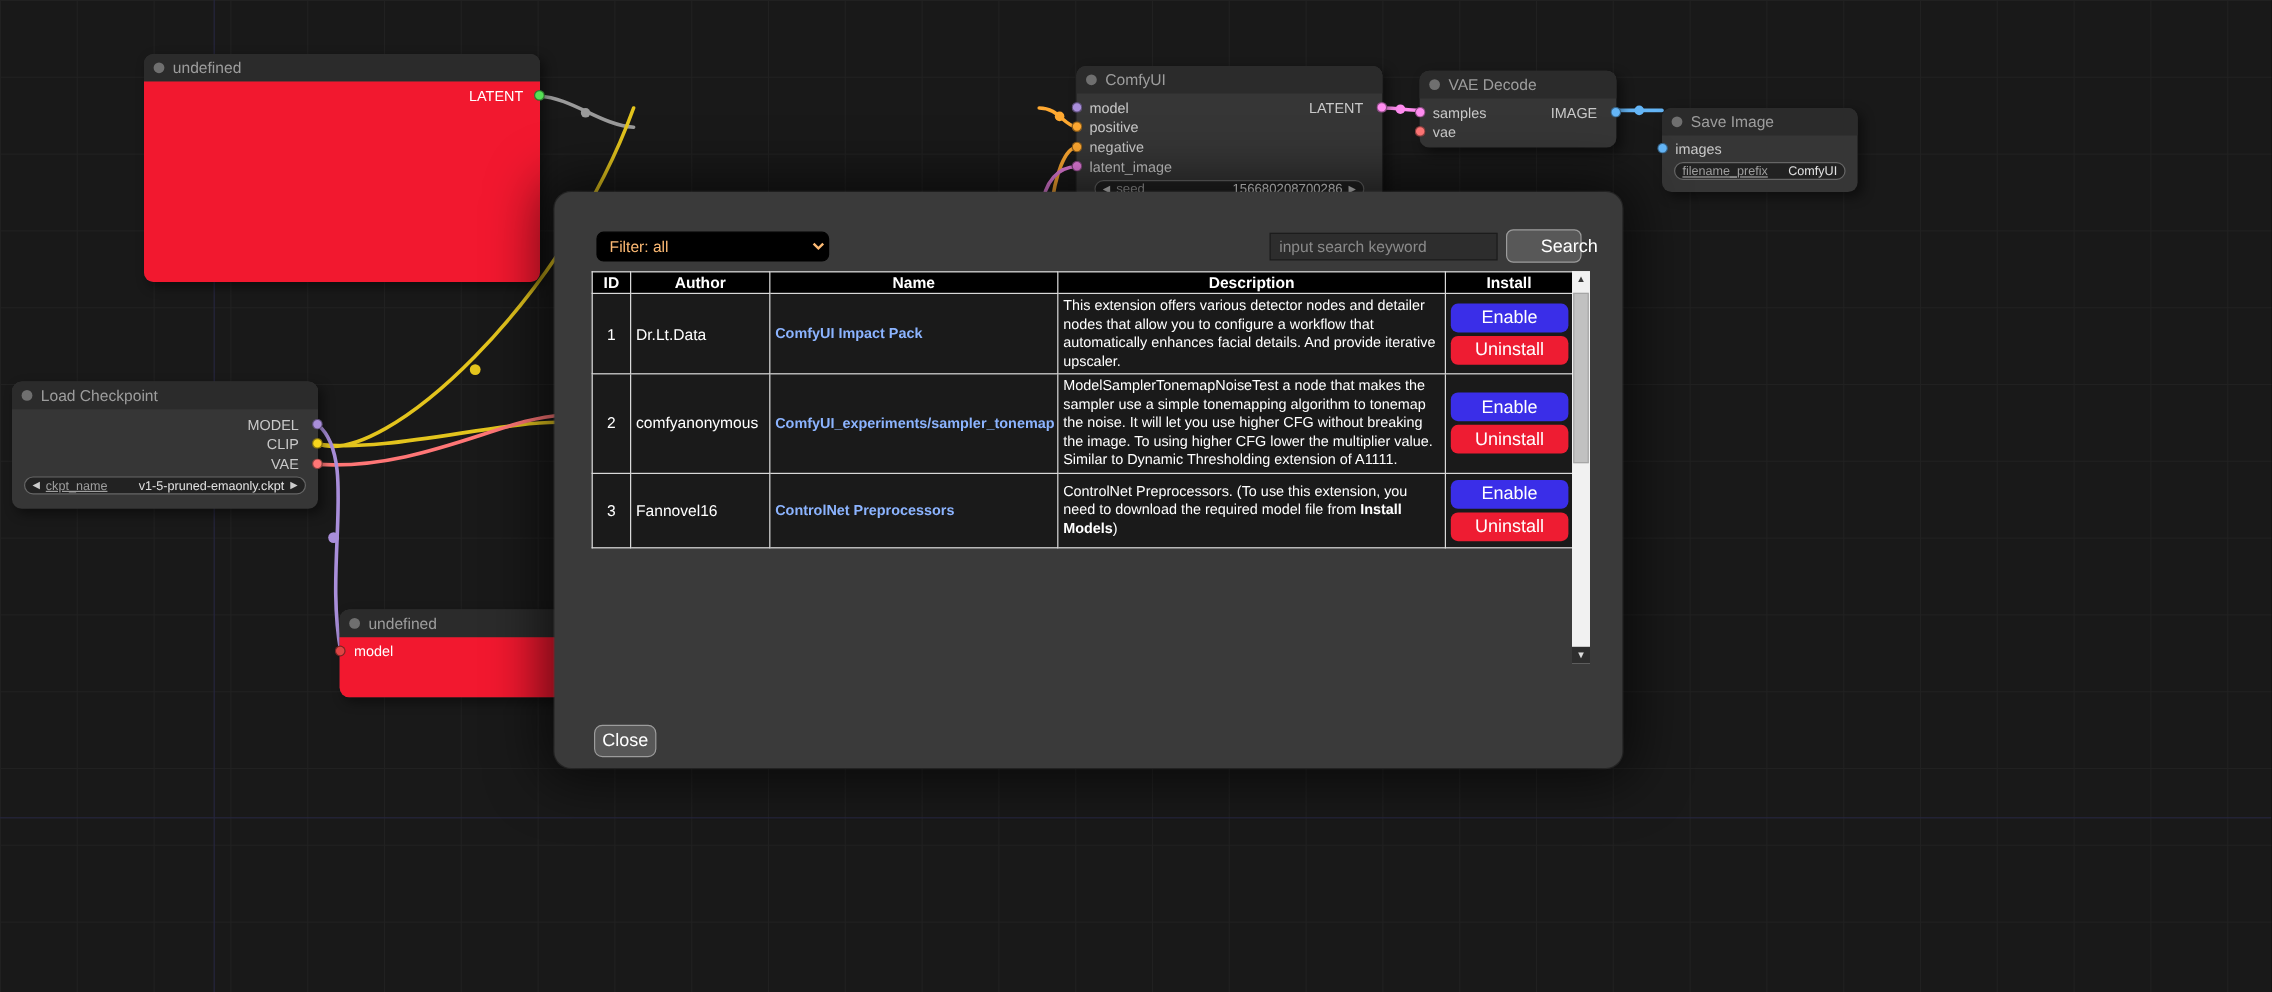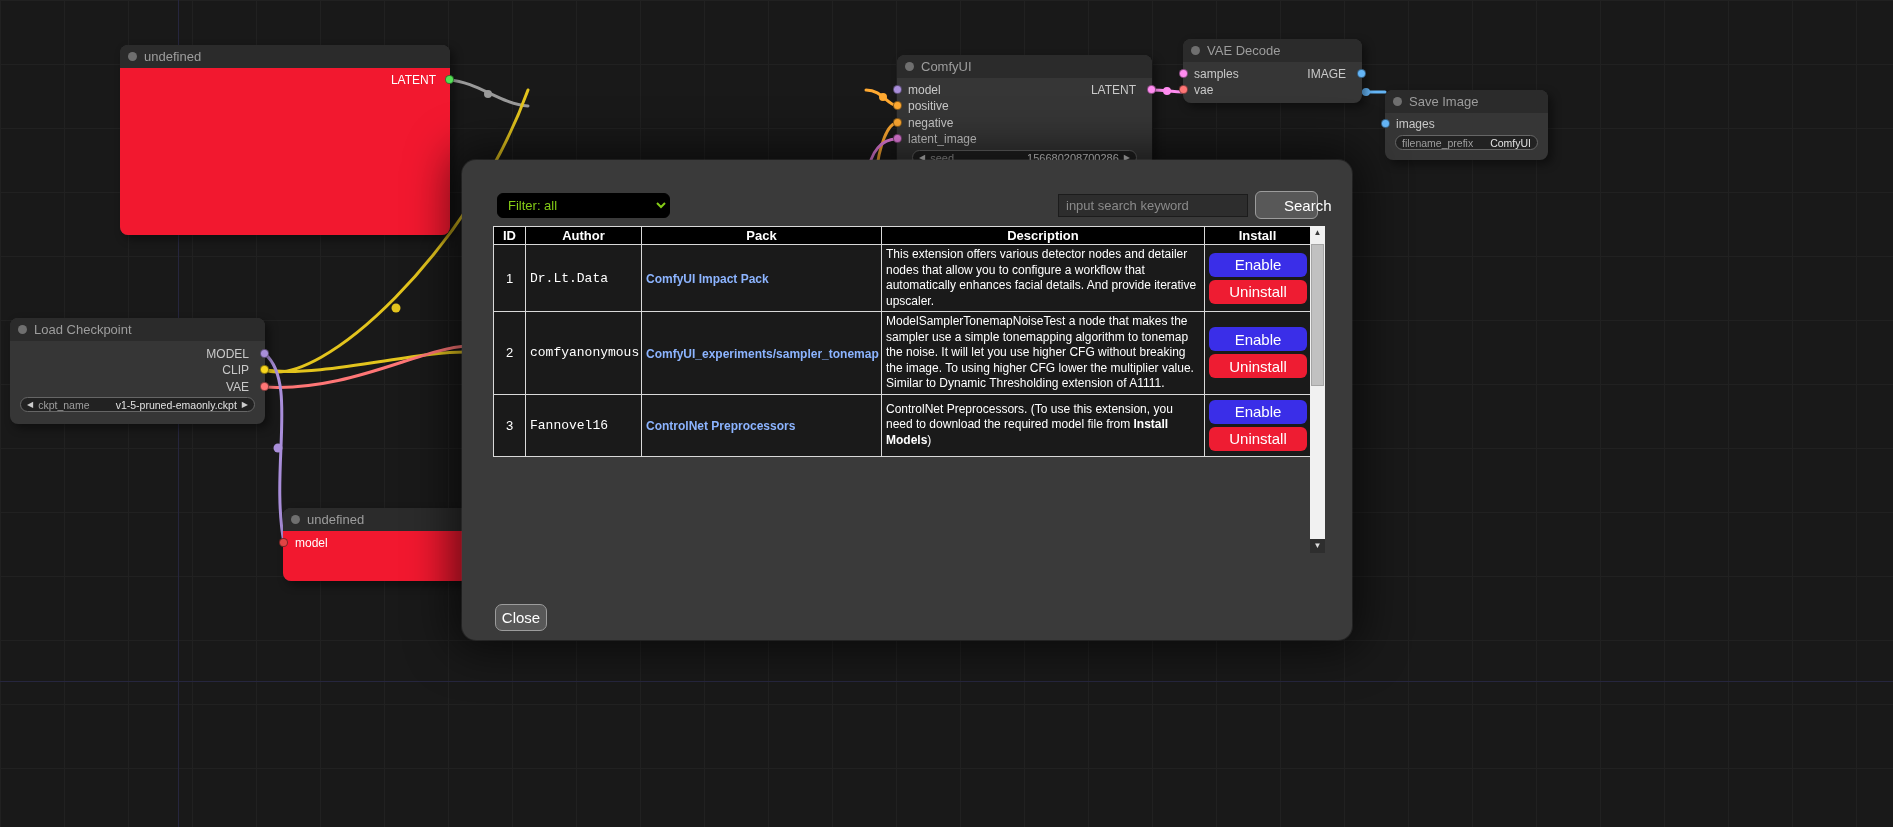--- a/index.html
+++ b/index.html
@@ -33,32 +33,32 @@
   .hdr-title { font-size:13px; color:#9d9d9d; white-space:nowrap; }
   .node-body-red { position:absolute; left:0; top:23px; right:0; bottom:0; background:#f2182f; border-radius:0 0 8px 8px; }
   .slot-dot { position:absolute; width:9px; height:9px; border-radius:50%; border:1px solid rgba(0,0,0,.45); z-index:3; }
   .slot-label { position:absolute; font-size:12px; color:#c9c9c9; white-space:nowrap; z-index:3; }
   .slot-label.onred { color:#fff; }
   .widget {
     position:absolute; height:15px; background:#222; border:1px solid #666; border-radius:8px;
     display:flex; align-items:center; font-size:11px; padding:0 6px; gap:5px; z-index:3;
   }
   .widget .arrow { font-size:8px; color:#ccc; line-height:15px; }
-  .widget .wlabel { color:#9f9f9f; }
+  .widget .wlabel { color:#9f9f9f;text-decoration:underline; }
   .widget .wvalue { margin-left:auto; color:#e2e2e2; white-space:nowrap; }
 
   
   .modal {
     position:absolute; left:462px; top:160px; width:890px; height:480px;
     background:#3a3a3a; border-radius:14px; z-index:20;
     box-shadow:0 0 45px 10px rgba(0,0,0,.6), 0 0 0 1px rgba(130,130,130,.25);
   }
   .filter-select {
-    position:absolute; left:35px; top:33px; width:173px; height:25px;
-    background:#000; color:#84cc16; border:1px solid #000; border-radius:6px;
+    position:absolute; left:35px; top:33px; width:194px; height:25px;
+    background:#000; color:#fdba74; border:1px solid #000; border-radius:6px;
     font-size:13px; padding:0 6px; font-family:inherit;
   }
   .search-input {
     position:absolute; left:596px; top:34px; width:190px; height:23px;
     background:#2d2d2d; border:1px solid #1c1c1c; color:#ddd; font-size:13px;
     padding:0 7px; font-family:inherit;
   }
   .search-input::placeholder { color:#8a8a8a; }
   .search-btn, .close-btn {
     background:#585858; color:#fff; border:1px solid #9c9c9c; border-radius:6px;
@@ -68,21 +68,21 @@
   .close-btn { position:absolute; left:33px; top:444px; width:52px; height:27px; border-radius:7px; }
 
   .table-zone { position:absolute; left:31px; top:66px; width:834px; height:328px; }
   table.ext { border-collapse:collapse; width:817px; table-layout:fixed; }
   .ext th {
     background:#000; color:#fff; font-size:13px; font-weight:bold;
     padding:1px 2px; border:1px solid #d9d9d9; text-align:center;
   }
   .ext td { background:#1a1a1a; color:#fff; border:1px solid #d9d9d9; padding:2px 4px; vertical-align:middle; }
   .c-id { text-align:center; font-size:13px; }
-  .c-author { font-size:13px;font-family:Liberation Mono, monospace; }
+  .c-author { font-size:13px; }
   .c-name a { color:#8cb4ff; font-weight:bold; font-size:12px; text-decoration:none; }
   .c-desc { font-size:12px; line-height:15.5px; vertical-align:top;margin-top:17px; }
   .c-install { text-align:center; }
   .btn-enable, .btn-uninstall {
     display:block; width:98px; height:24px; margin:3px auto; border:none; border-radius:6px;
     color:#fff; font-size:15px; font-family:inherit; cursor:pointer;
   }
   .btn-enable { background:#3a2ee8; }
   .btn-uninstall { background:#ee1c32; }
 
@@ -150,21 +150,21 @@
     <span class="slot-label" style="right:16px;top:28px;">LATENT</span>
     <span class="slot-dot" style="right:-4px;top:30px;background:#ff8cf0;"></span>
     <div class="widget" style="left:15px;right:15px;top:95px;">
       <span class="arrow">◀</span>
       <span class="wlabel">seed</span>
       <span class="wvalue">156680208700286</span>
       <span class="arrow">▶</span>
     </div>
   </div>
 
-  <div class="node" style="left:1183px;top:39px;width:179px;height:64px;">
+  <div class="node" style="left:1183px;top:59px;width:164px;height:64px;">
     <div class="node-header">
       <span class="hdr-dot"></span>
       <span class="hdr-title">VAE Decode</span>
     </div>
     <span class="slot-dot" style="left:-4px;top:30px;background:#ff8cf0;"></span>
     <span class="slot-label" style="left:11px;top:28px;">samples</span>
     <span class="slot-dot" style="left:-4px;top:46px;background:#ff7676;"></span>
     <span class="slot-label" style="left:11px;top:44px;">vae</span>
     <span class="slot-label" style="right:16px;top:28px;">IMAGE</span>
     <span class="slot-dot" style="right:-4px;top:30px;background:#64b5f6;"></span>
@@ -225,21 +225,21 @@
           <col style="width:32px">
             <col style="width:116px">
             <col style="width:240px">
             <col style="width:323px">
             <col style="width:106px">
         </colgroup>
         <thead>
           <tr>
             <th>ID</th>
             <th>Author</th>
-            <th>Pack</th>
+            <th>Name</th>
             <th>Description</th>
             <th>Install</th>
           </tr>
         </thead>
         <tbody>
           <tr>
             <td class="c-id">1</td>
             <td class="c-author">Dr.Lt.Data</td>
             <td class="c-name"><a href="#">ComfyUI Impact Pack</a></td>
             <td class="c-desc"><span>This extension offers various detector nodes and detailer nodes that allow you to configure a workflow that automatically enhances facial details. And provide iterative upscaler.</span><b></b><span></span></td>

